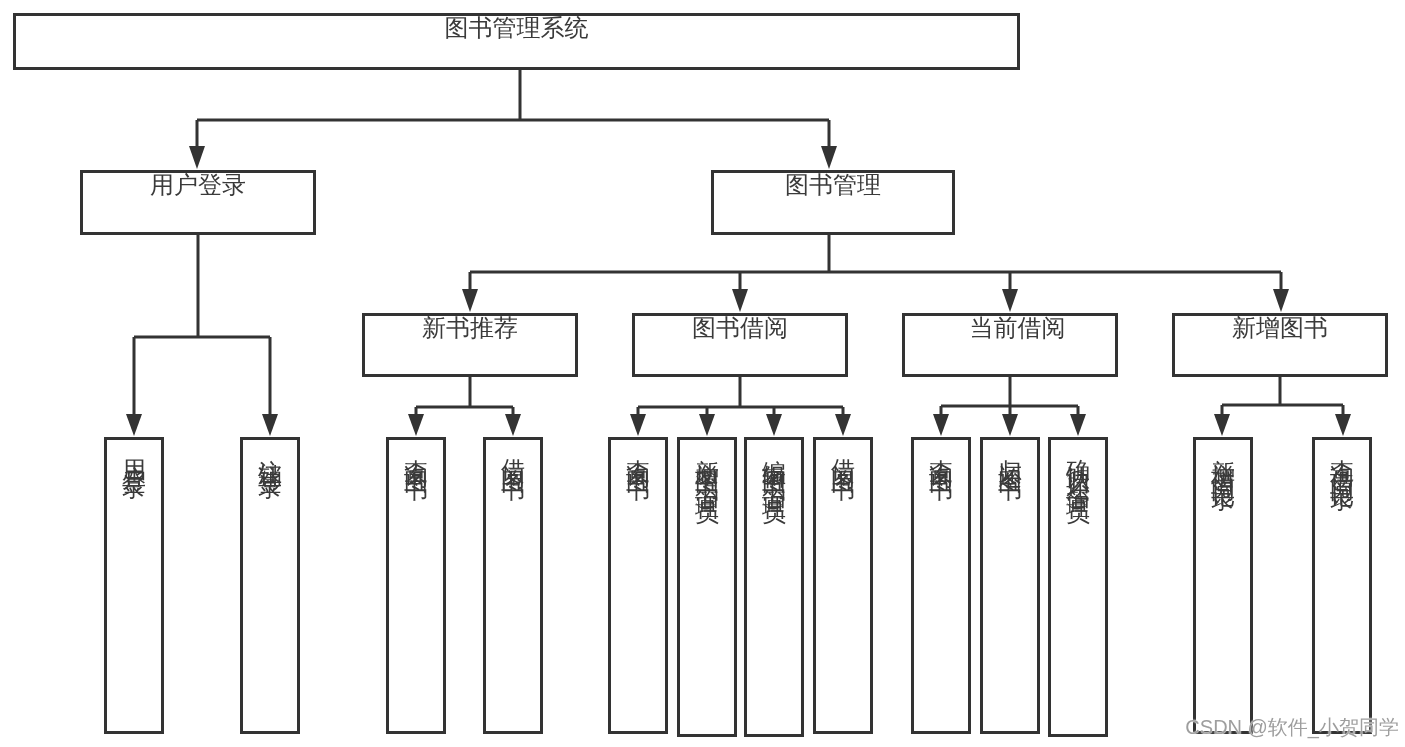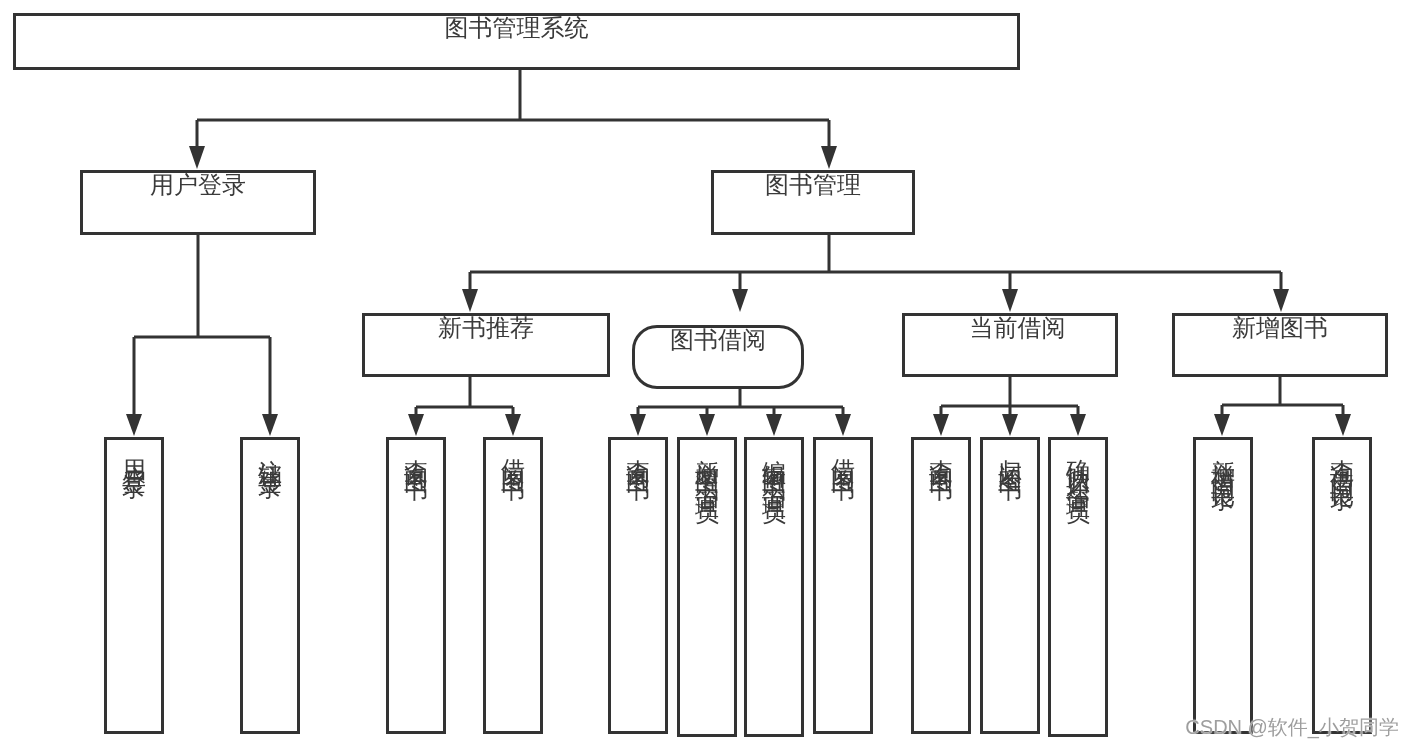--- a/index.html
+++ b/index.html
@@ -94,28 +94,28 @@
     <polygon points="1335,414 1351,414 1343,436"></polygon>
   </svg>
 
   <div class="node" style="left:13px; top:13px; width:1007px; height:57px;">
     <span class="label">图书管理系统</span>
   </div>
 
   <div class="node" style="left:80px; top:170px; width:236px; height:65px;">
     <span class="label">用户登录</span>
   </div>
-  <div class="node" style="left:711px; top:170px; width:204px; height:65px;">
+  <div class="node" style="left:711px; top:170px; width:244px; height:65px;">
     <span class="label">图书管理</span>
   </div>
 
-  <div class="node" style="left:362px; top:313px; width:248px; height:64px;">
+  <div class="node" style="left:362px; top:313px; width:216px; height:64px;">
     <span class="label">新书推荐</span>
   </div>
-  <div class="node" style="left:632px; top:325px; width:172px; height:64px;border-radius:25px;">
+  <div class="node" style="left:632px; top:313px; width:216px; height:64px;">
     <span class="label">图书借阅</span>
   </div>
   <div class="node" style="left:902px; top:313px; width:216px; height:64px;padding-left:15px;">
     <span class="label">当前借阅</span>
   </div>
   <div class="node" style="left:1172px; top:313px; width:216px; height:64px;">
     <span class="label">新增图书</span>
   </div>
 
   <div class="node vert" style="left:104px; top:437px; width:60px; height:297px;">

